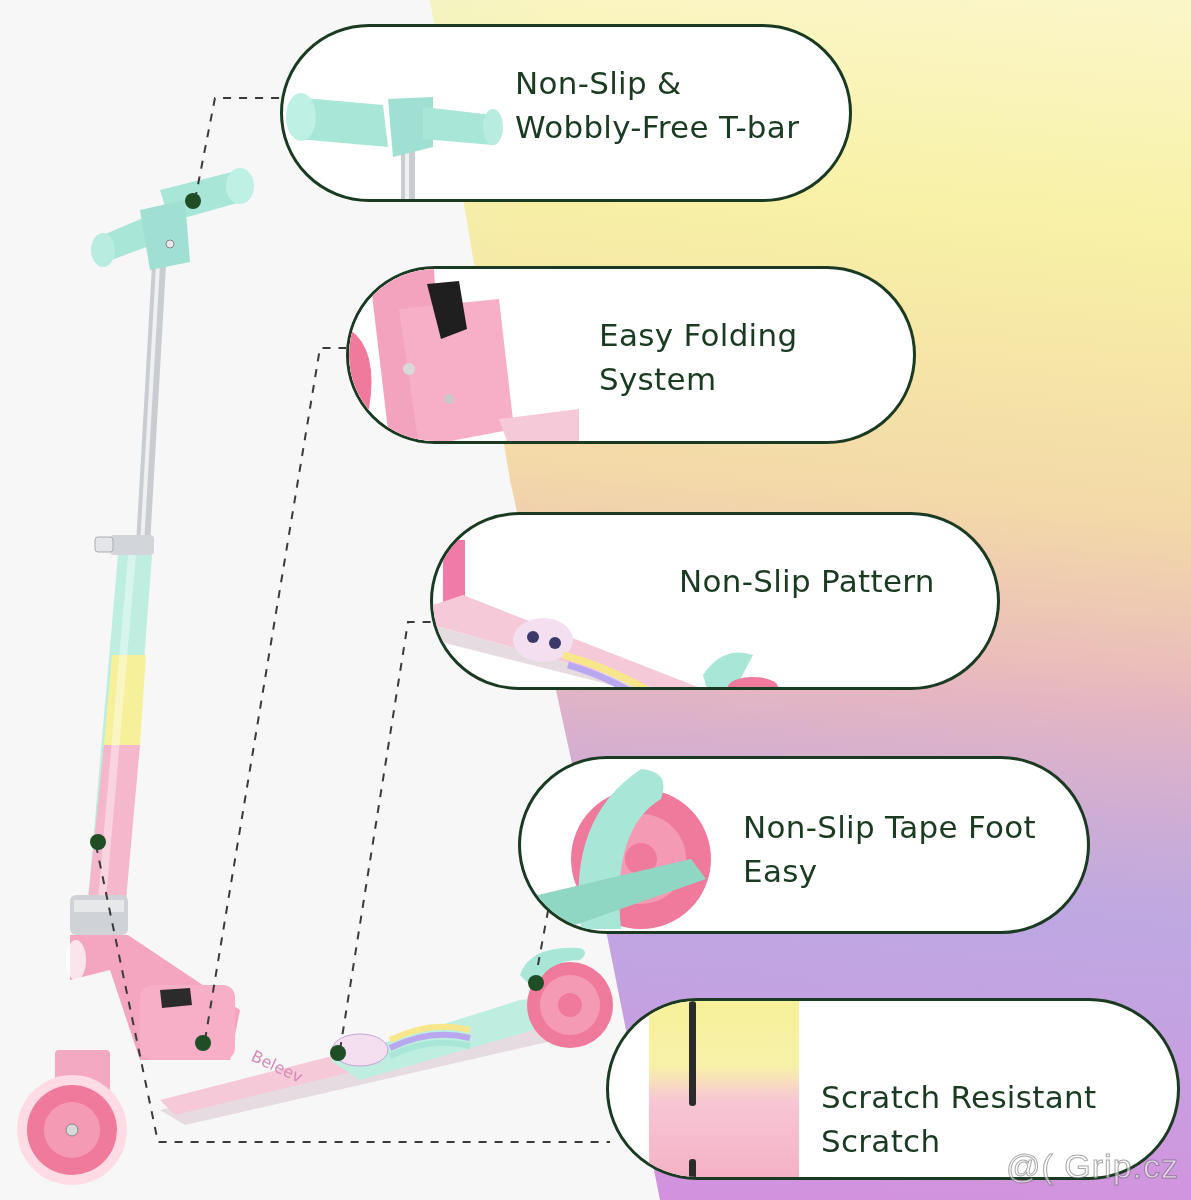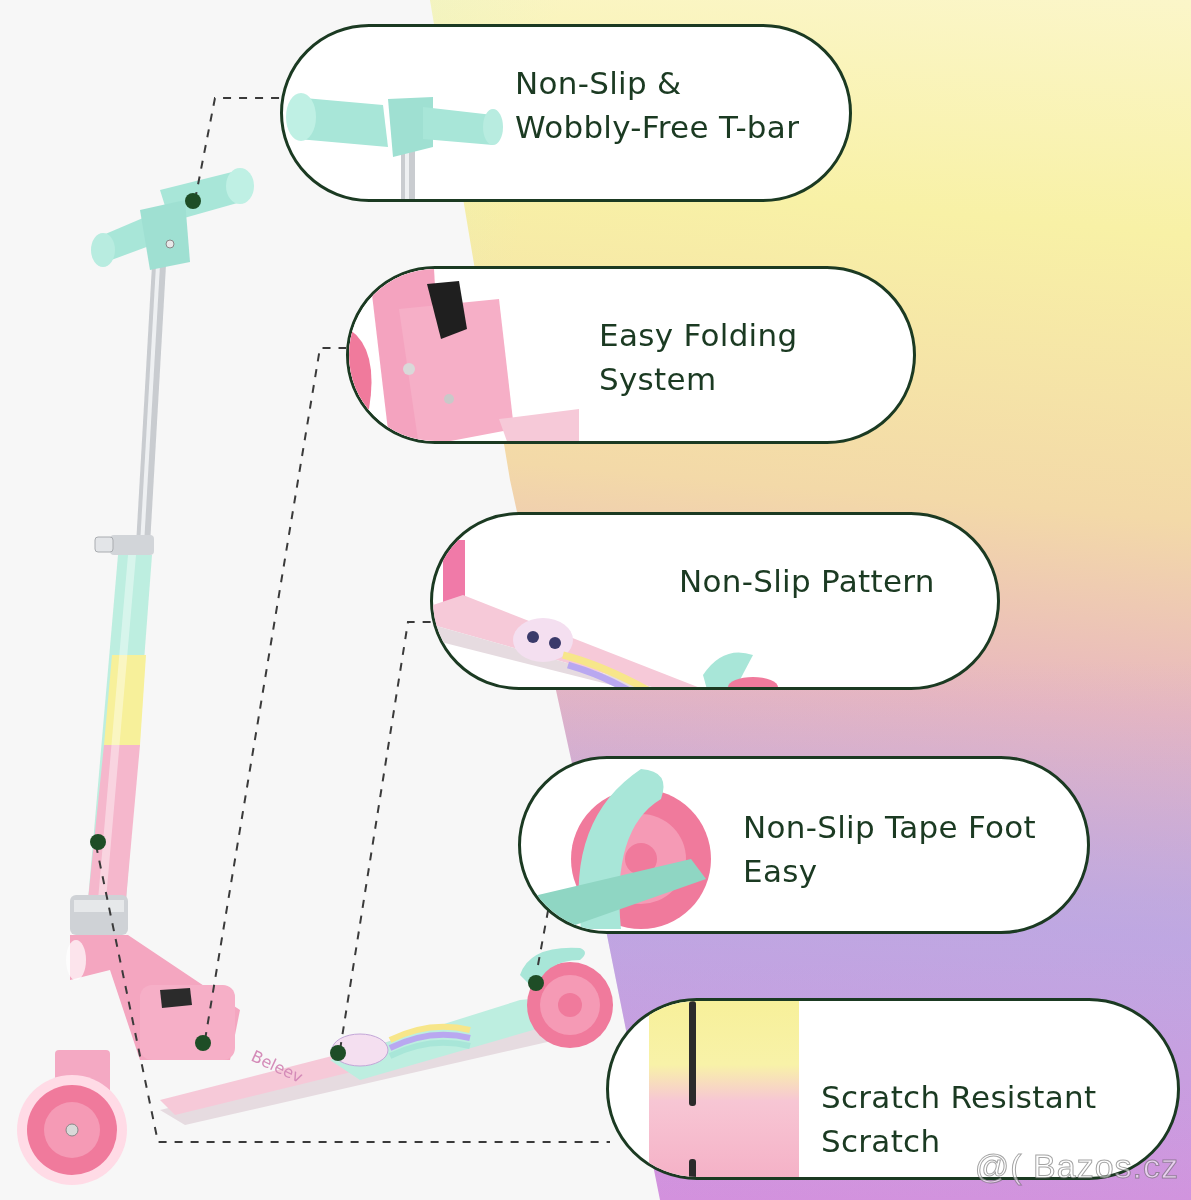--- a/index.html
+++ b/index.html
@@ -198,14 +198,14 @@
       <rect x="40" y="0" width="150" height="182" fill="url(#stemg)"></rect>
       <rect x="80" y="0" width="7" height="105" rx="3" fill="#2b2b2b"></rect>
       <rect x="80" y="158" width="7" height="24" rx="3" fill="#2b2b2b"></rect>
     </svg>
     <div class="label" style="left:212px;top:46px;margin-top:28px;">
       <div>Scratch Resistant</div>
       <div>Scratch</div>
     </div>
   </div>
 
-  <div class="watermark">@( Bazos.cz</div>
+  <div class="watermark">@( Grip.cz</div>
 </div>
 
 </body></html>

